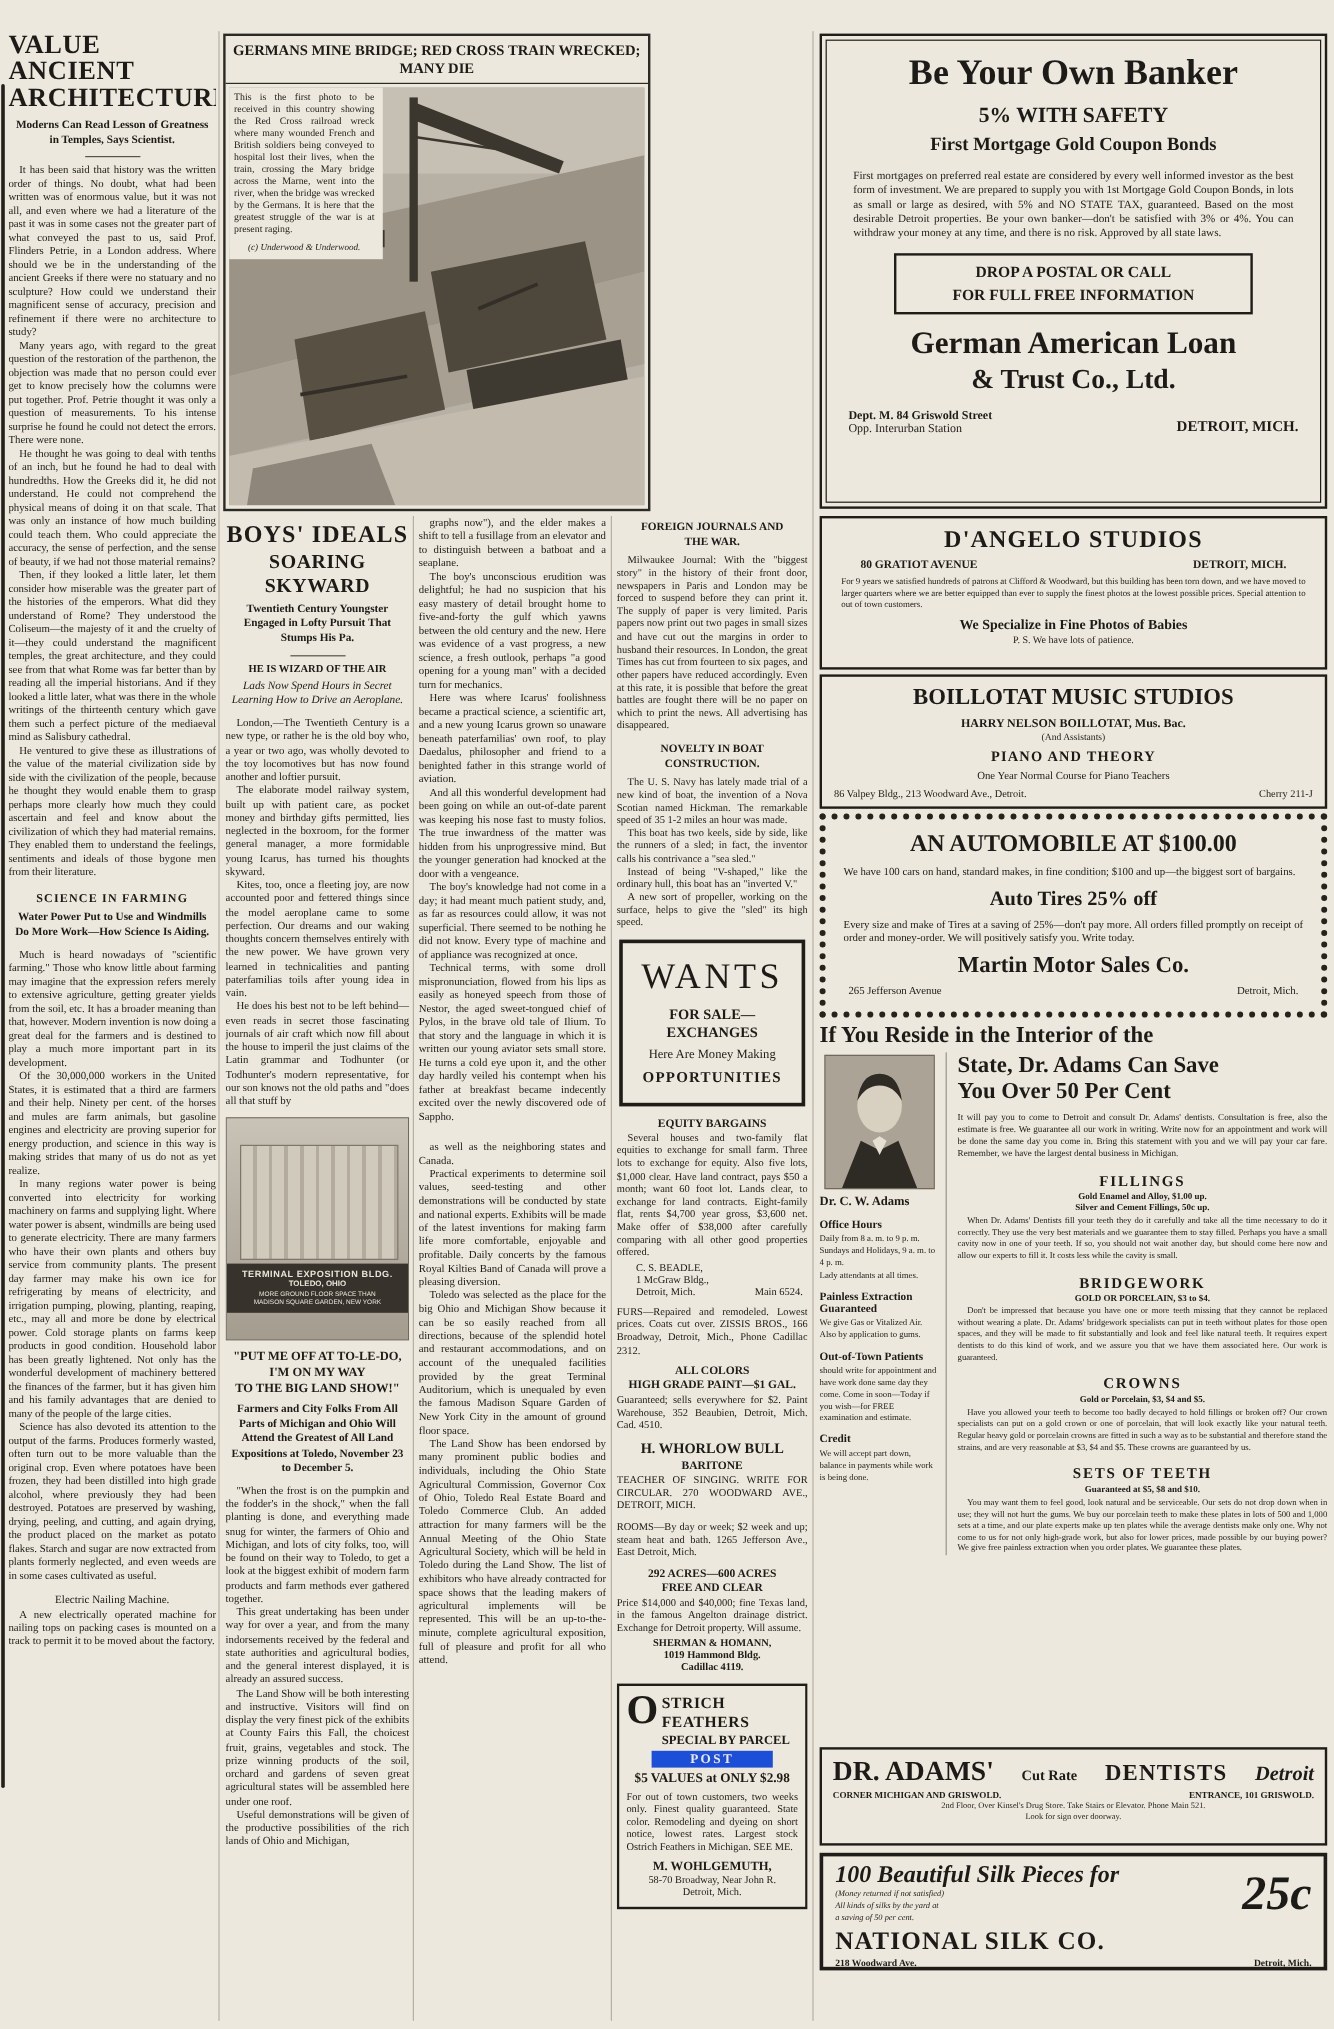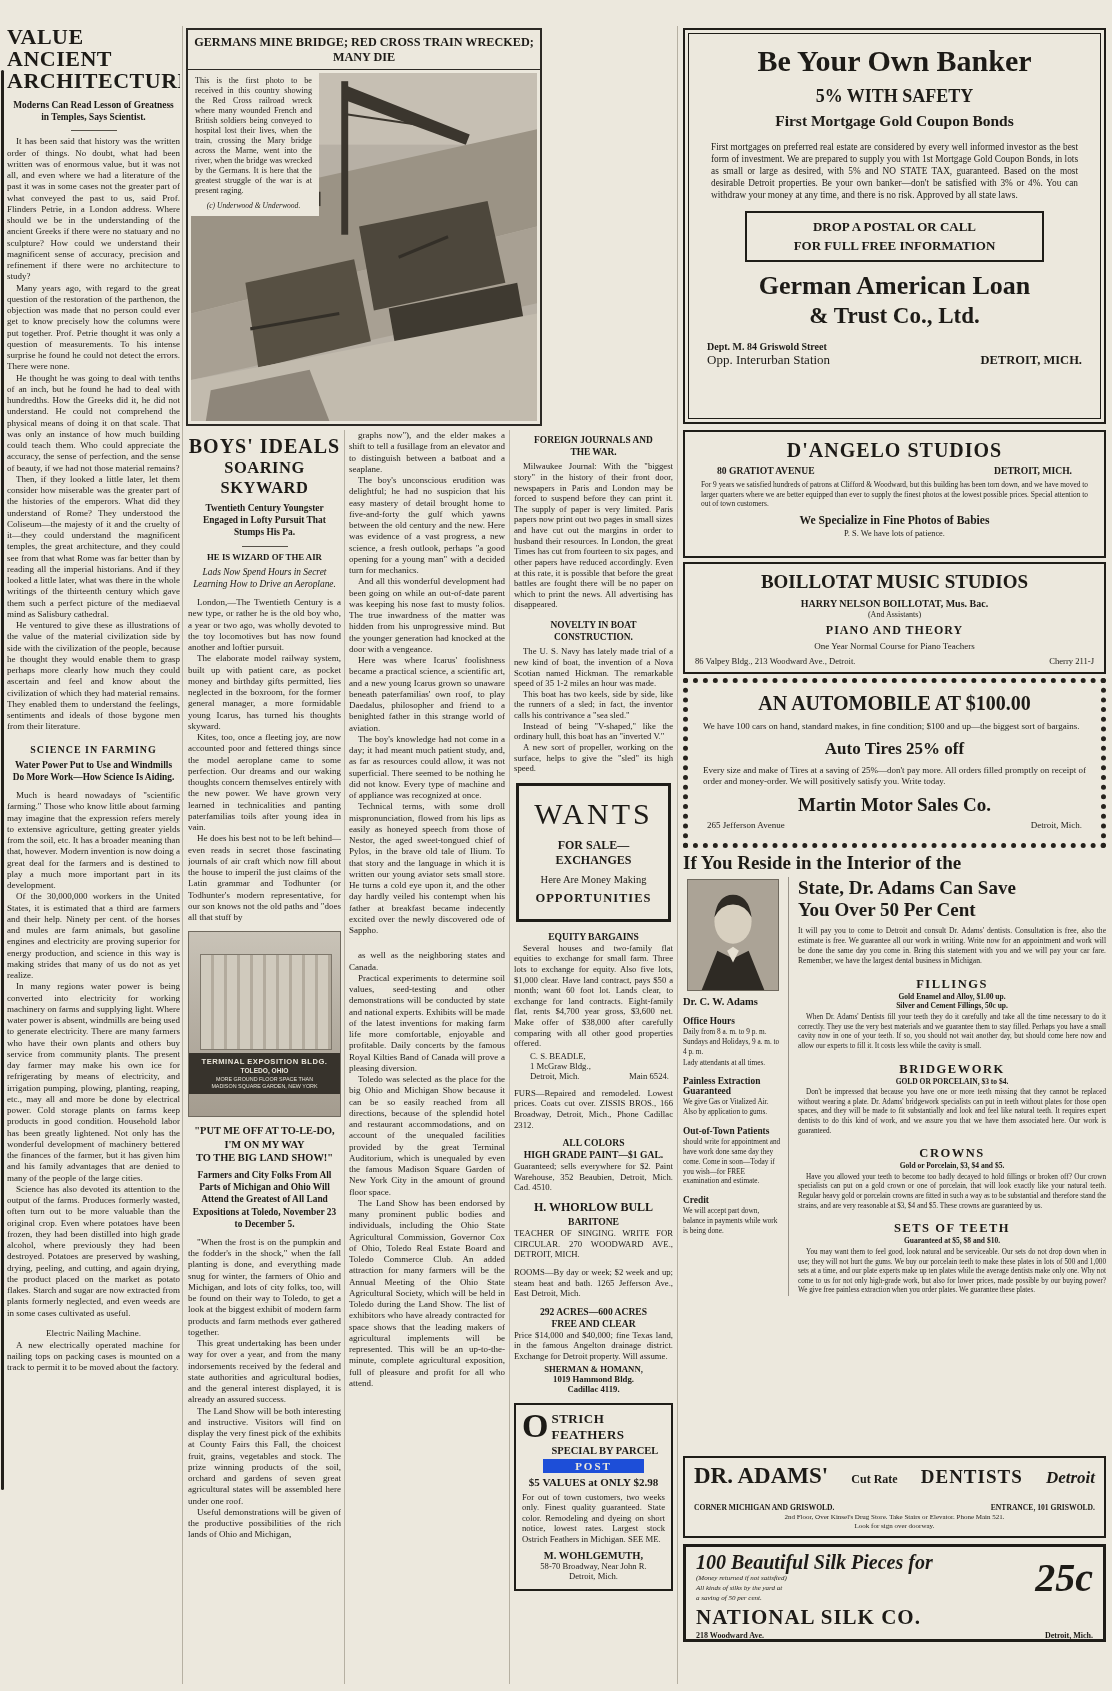--- a/index.html
+++ b/index.html
@@ -78,21 +78,21 @@
 .banker-sub1{font-size:18px;font-weight:bold;margin-top:8px;}
 .banker-sub2{font-size:15.5px;font-weight:bold;margin-top:5px;}
 .banker-body{font-size:9.3px;text-align:justify;margin:11px 8px 10px;line-height:1.3;}
 .banker-info{border:2px solid #1f1d18;width:78%;margin:7px auto;padding:5px 2px;}
 .banker-info div{font-weight:bold;font-size:13px;line-height:1.4;}
 .banker-name1{font-size:26px;font-weight:bold;margin-top:9px;}
 .banker-name2{font-size:23px;font-weight:bold;margin-top:2px;}
 .banker-foot{display:flex;justify-content:space-between;align-items:flex-end;margin-top:12px;padding:0 4px;}
 .bf-left{text-align:left;}
 .bf-l1{font-size:10px;font-weight:bold;}
-.bf-l2{font-size:13px;}
+.bf-l2{font-size:10px;}
 .bf-city{font-size:12.5px;font-weight:bold;}
 .dangelo{border:2px solid #1f1d18;padding:7px 16px;}
 .dangelo-title{text-align:center;font-size:20px;font-weight:bold;letter-spacing:1px;}
 .dangelo-row{display:flex;justify-content:space-between;font-weight:bold;font-size:9.6px;margin:3px 16px 4px;}
 .dangelo-body{font-size:7.4px;text-align:justify;line-height:1.3;}
 .dangelo-line{text-align:center;font-weight:bold;font-size:11.6px;margin-top:5px;}
 .dangelo-ps{text-align:center;font-size:8.4px;margin-top:2px;}
 .boillotat{border:2px solid #1f1d18;padding:7px 10px;text-align:center;}
 .bo-title{font-size:19px;font-weight:bold;}
 .bo-l1{font-size:10px;font-weight:bold;margin-top:5px;}
@@ -121,21 +121,21 @@
 .adams-intro{font-size:7.6px;line-height:1.35;text-align:justify;margin:5px 0 2px;}
 .as-head{text-align:center;font-weight:bold;font-size:12.5px;letter-spacing:1.5px;margin-top:10px;}
 .as-price{text-align:center;font-weight:bold;font-size:7.5px;line-height:1.3;}
 .as-body{font-size:7.2px;line-height:1.33;text-align:justify;text-indent:8px;margin-top:2px;}
 .dentists-box{border:2px solid #1f1d18;padding:5px 9px 3px;overflow:hidden;}
 .db-row{display:flex;align-items:baseline;justify-content:space-between;}
 .db1{font-size:23px;font-weight:bold;}
 .db2{font-size:12px;font-weight:bold;}
 .db3{font-size:19px;font-weight:bold;letter-spacing:1px;}
 .db4{font-size:17px;font-weight:bold;font-style:italic;}
-.db-addr{display:flex;justify-content:space-between;font-size:7.6px;font-weight:bold;margin-top:14px;}
+.db-addr{display:flex;justify-content:space-between;font-size:7.6px;font-weight:bold;margin-top:2px;}
 .db-addr.small{font-weight:normal;font-size:7px;justify-content:center;gap:8px;margin-top:1px;}
 .silk{border:3px solid #1f1d18;padding:5px 10px;overflow:hidden;}
 .silk-top{display:flex;justify-content:space-between;align-items:center;font-style:italic;}
 .silk-title{font-size:20px;font-weight:bold;line-height:1.05;max-width:300px;}
 .silk-price{font-size:40px;font-weight:bold;line-height:.9;}
 .silk-notes{font-size:7px;line-height:1.3;margin-top:1px;}
 .silk-name{font-size:21px;font-weight:bold;letter-spacing:1px;margin-top:2px;}
 .silk-foot{display:flex;justify-content:space-between;font-size:8px;font-weight:bold;margin-top:1px;}
 </style>
 </head>
@@ -240,22 +240,22 @@
         <p class="para">This great undertaking has been under way for over a year, and from the many indorsements received by the federal and state authorities and agricultural bodies, and the general interest displayed, it is already an assured success.</p>
         <p class="para">The Land Show will be both interesting and instructive. Visitors will find on display the very finest pick of the exhibits at County Fairs this Fall, the choicest fruit, grains, vegetables and stock. The prize winning products of the soil, orchard and gardens of seven great agricultural states will be assembled here under one roof.</p>
         <p class="para">Useful demonstrations will be given of the productive possibilities of the rich lands of Ohio and Michigan,</p>
       </div>
   </section>
 
   <section class="abs" style="left:349px;top:430px;width:156px;height:1256px;overflow:hidden">
     <div class="jtext fs1">
         <p class="para">graphs now"), and the elder makes a shift to tell a fusillage from an elevator and to distinguish between a batboat and a seaplane.</p>
         <p class="para">The boy's unconscious erudition was delightful; he had no suspicion that his easy mastery of detail brought home to five-and-forty the gulf which yawns between the old century and the new. Here was evidence of a vast progress, a new science, a fresh outlook, perhaps "a good opening for a young man" with a decided turn for mechanics.</p>
+        <p class="para">Here was where Icarus' foolishness became a practical science, a scientific art, and a new young Icarus grown so unaware beneath paterfamilias' own roof, to play Daedalus, philosopher and friend to a benighted father in this strange world of aviation.</p>
         <p class="para">And all this wonderful development had been going on while an out-of-date parent was keeping his nose fast to musty folios. The true inwardness of the matter was hidden from his unprogressive mind. But the younger generation had knocked at the door with a vengeance.</p>
-        <p class="para">Here was where Icarus' foolishness became a practical science, a scientific art, and a new young Icarus grown so unaware beneath paterfamilias' own roof, to play Daedalus, philosopher and friend to a benighted father in this strange world of aviation.</p>
         <p class="para">The boy's knowledge had not come in a day; it had meant much patient study, and, as far as resources could allow, it was not superficial. There seemed to be nothing he did not know. Every type of machine and of appliance was recognized at once.</p>
         <p class="para">Technical terms, with some droll mispronunciation, flowed from his lips as easily as honeyed speech from those of Nestor, the aged sweet-tongued chief of Pylos, in the brave old tale of Ilium. To that story and the language in which it is written our young aviator sets small store. He turns a cold eye upon it, and the other day hardly veiled his contempt when his father at breakfast became indecently excited over the newly discovered ode of Sappho.</p>
       </div>
     <div class="jtext fs1" style="margin-top:14px">
         <p class="para">as well as the neighboring states and Canada.</p>
         <p class="para">Practical experiments to determine soil values, seed-testing and other demonstrations will be conducted by state and national experts. Exhibits will be made of the latest inventions for making farm life more comfortable, enjoyable and profitable. Daily concerts by the famous Royal Kilties Band of Canada will prove a pleasing diversion.</p>
         <p class="para">Toledo was selected as the place for the big Ohio and Michigan Show because it can be so easily reached from all directions, because of the splendid hotel and restaurant accommodations, and on account of the unequaled facilities provided by the great Terminal Auditorium, which is unequaled by even the famous Madison Square Garden of New York City in the amount of ground floor space.</p>
         <p class="para">The Land Show has been endorsed by many prominent public bodies and individuals, including the Ohio State Agricultural Commission, Governor Cox of Ohio, Toledo Real Estate Board and Toledo Commerce Club. An added attraction for many farmers will be the Annual Meeting of the Ohio State Agricultural Society, which will be held in Toledo during the Land Show. The list of exhibitors who have already contracted for space shows that the leading makers of agricultural implements will be represented. This will be an up-to-the-minute, complete agricultural exposition, full of pleasure and profit for all who attend.</p>
       </div>
   </section>

